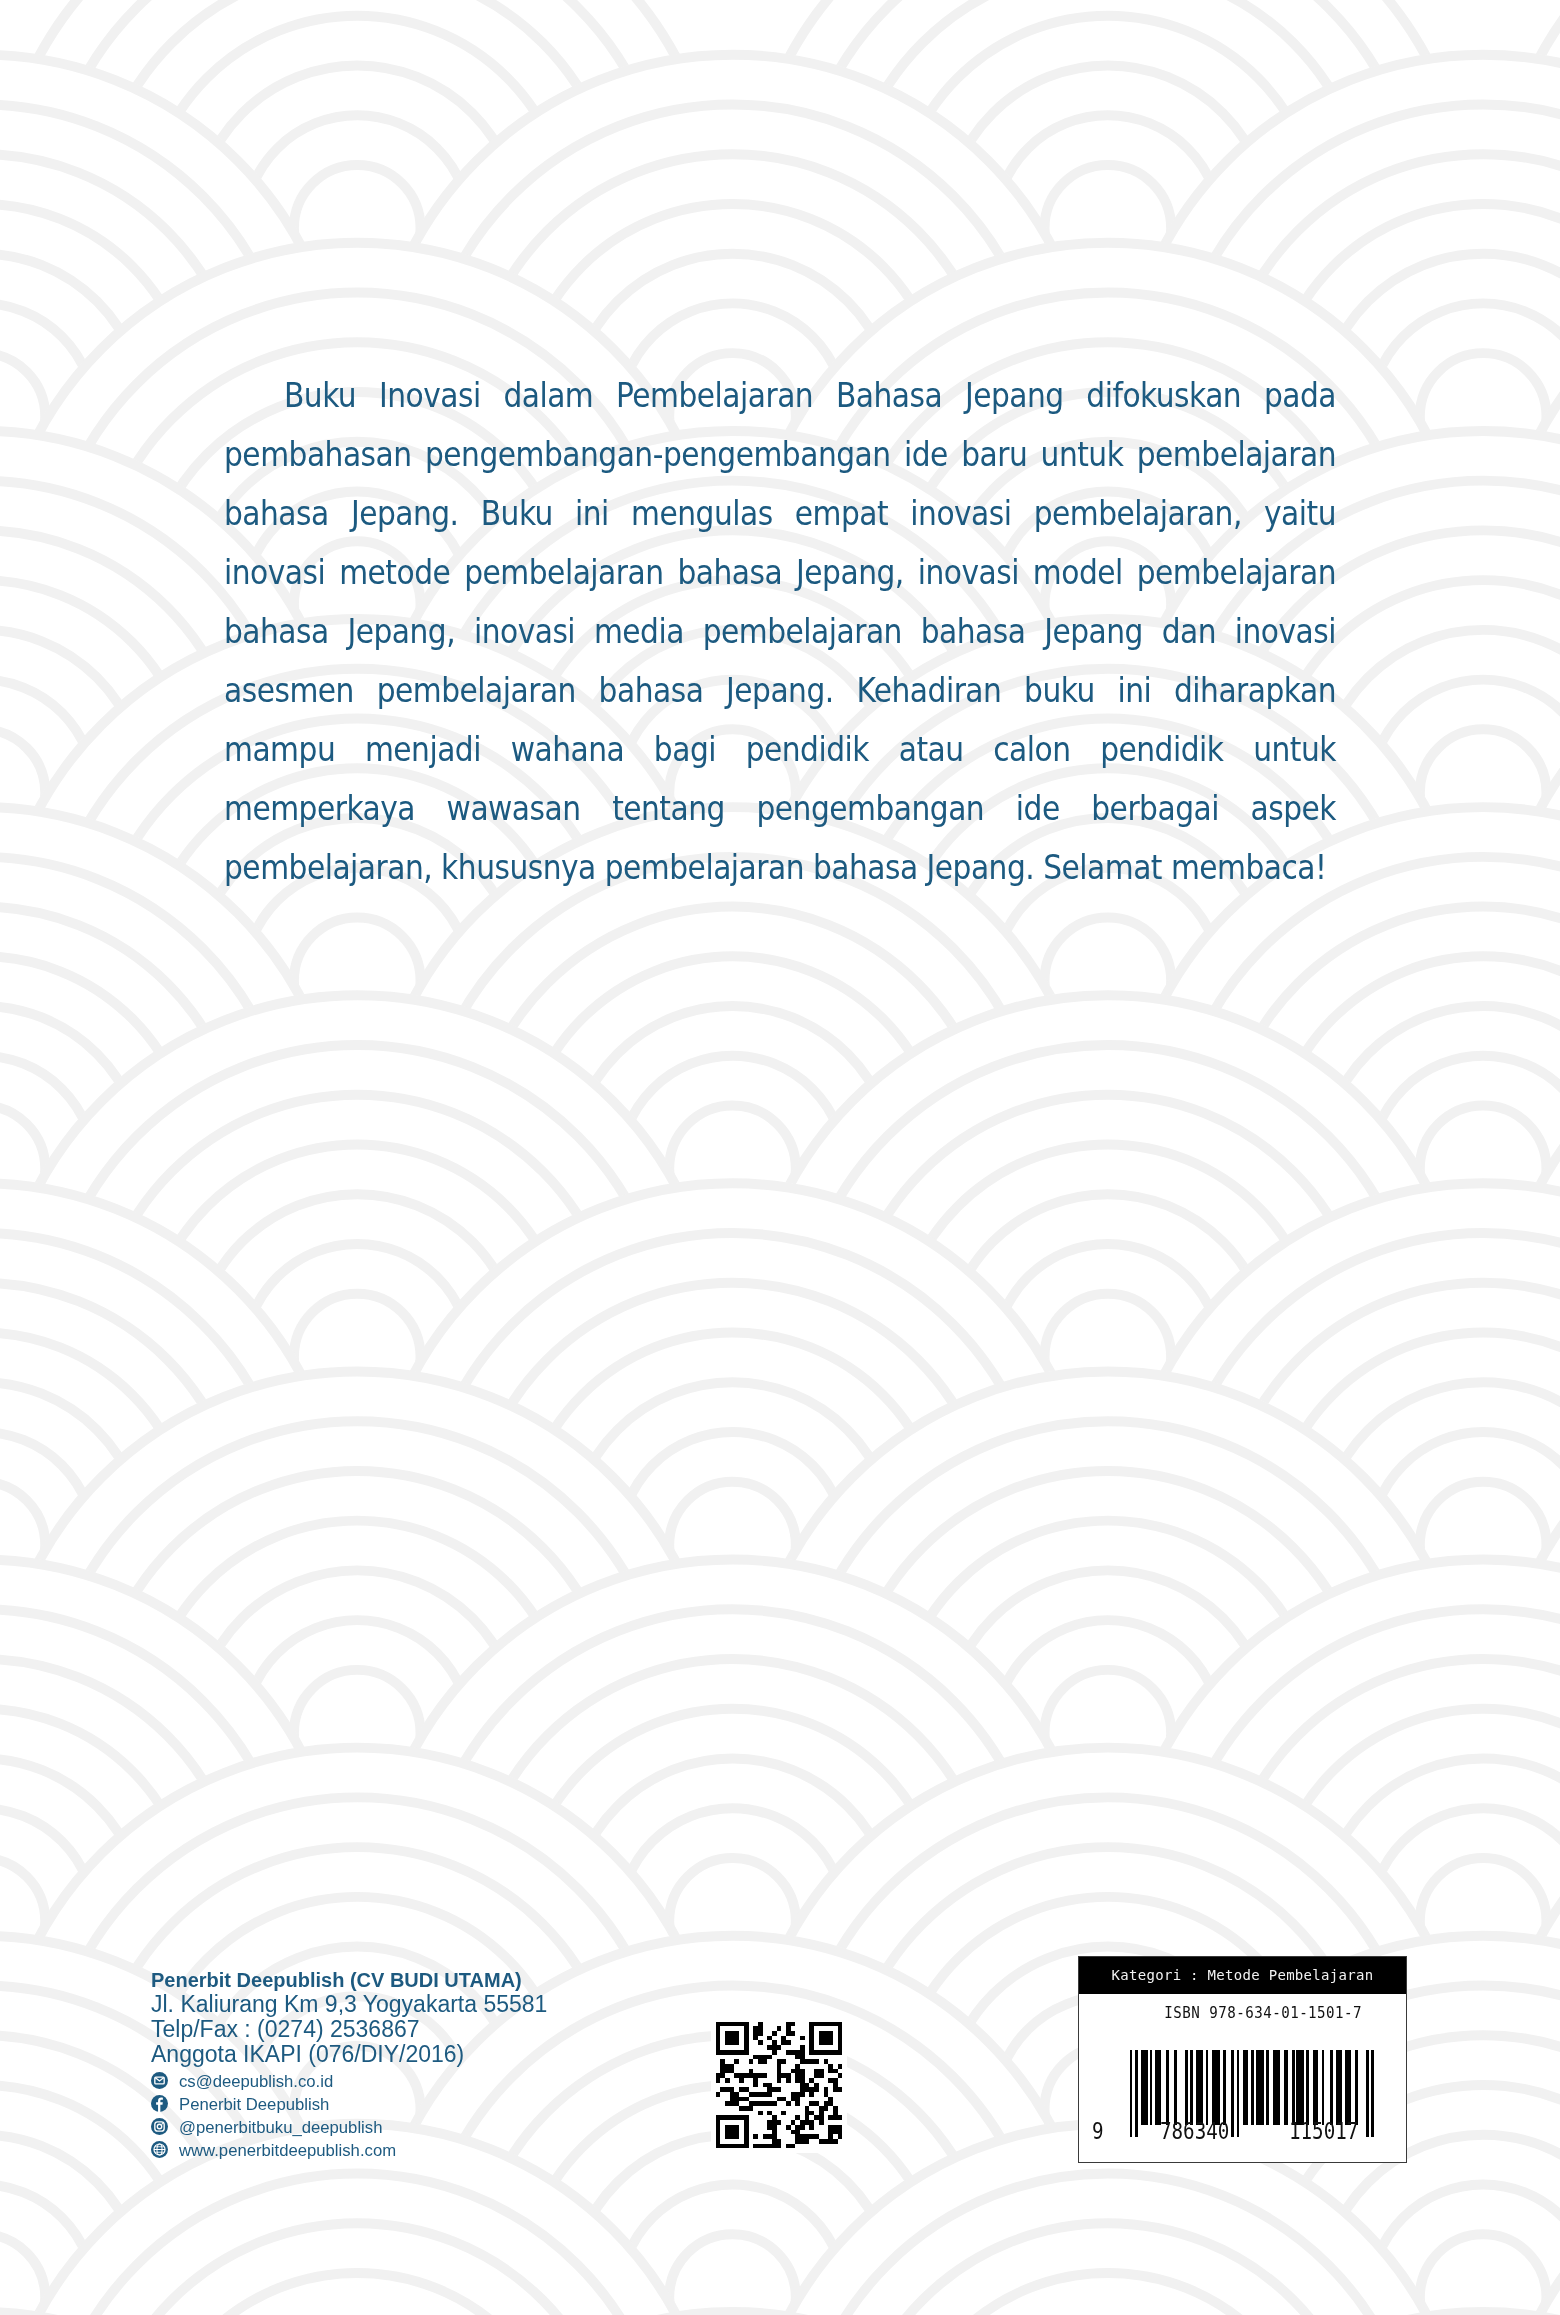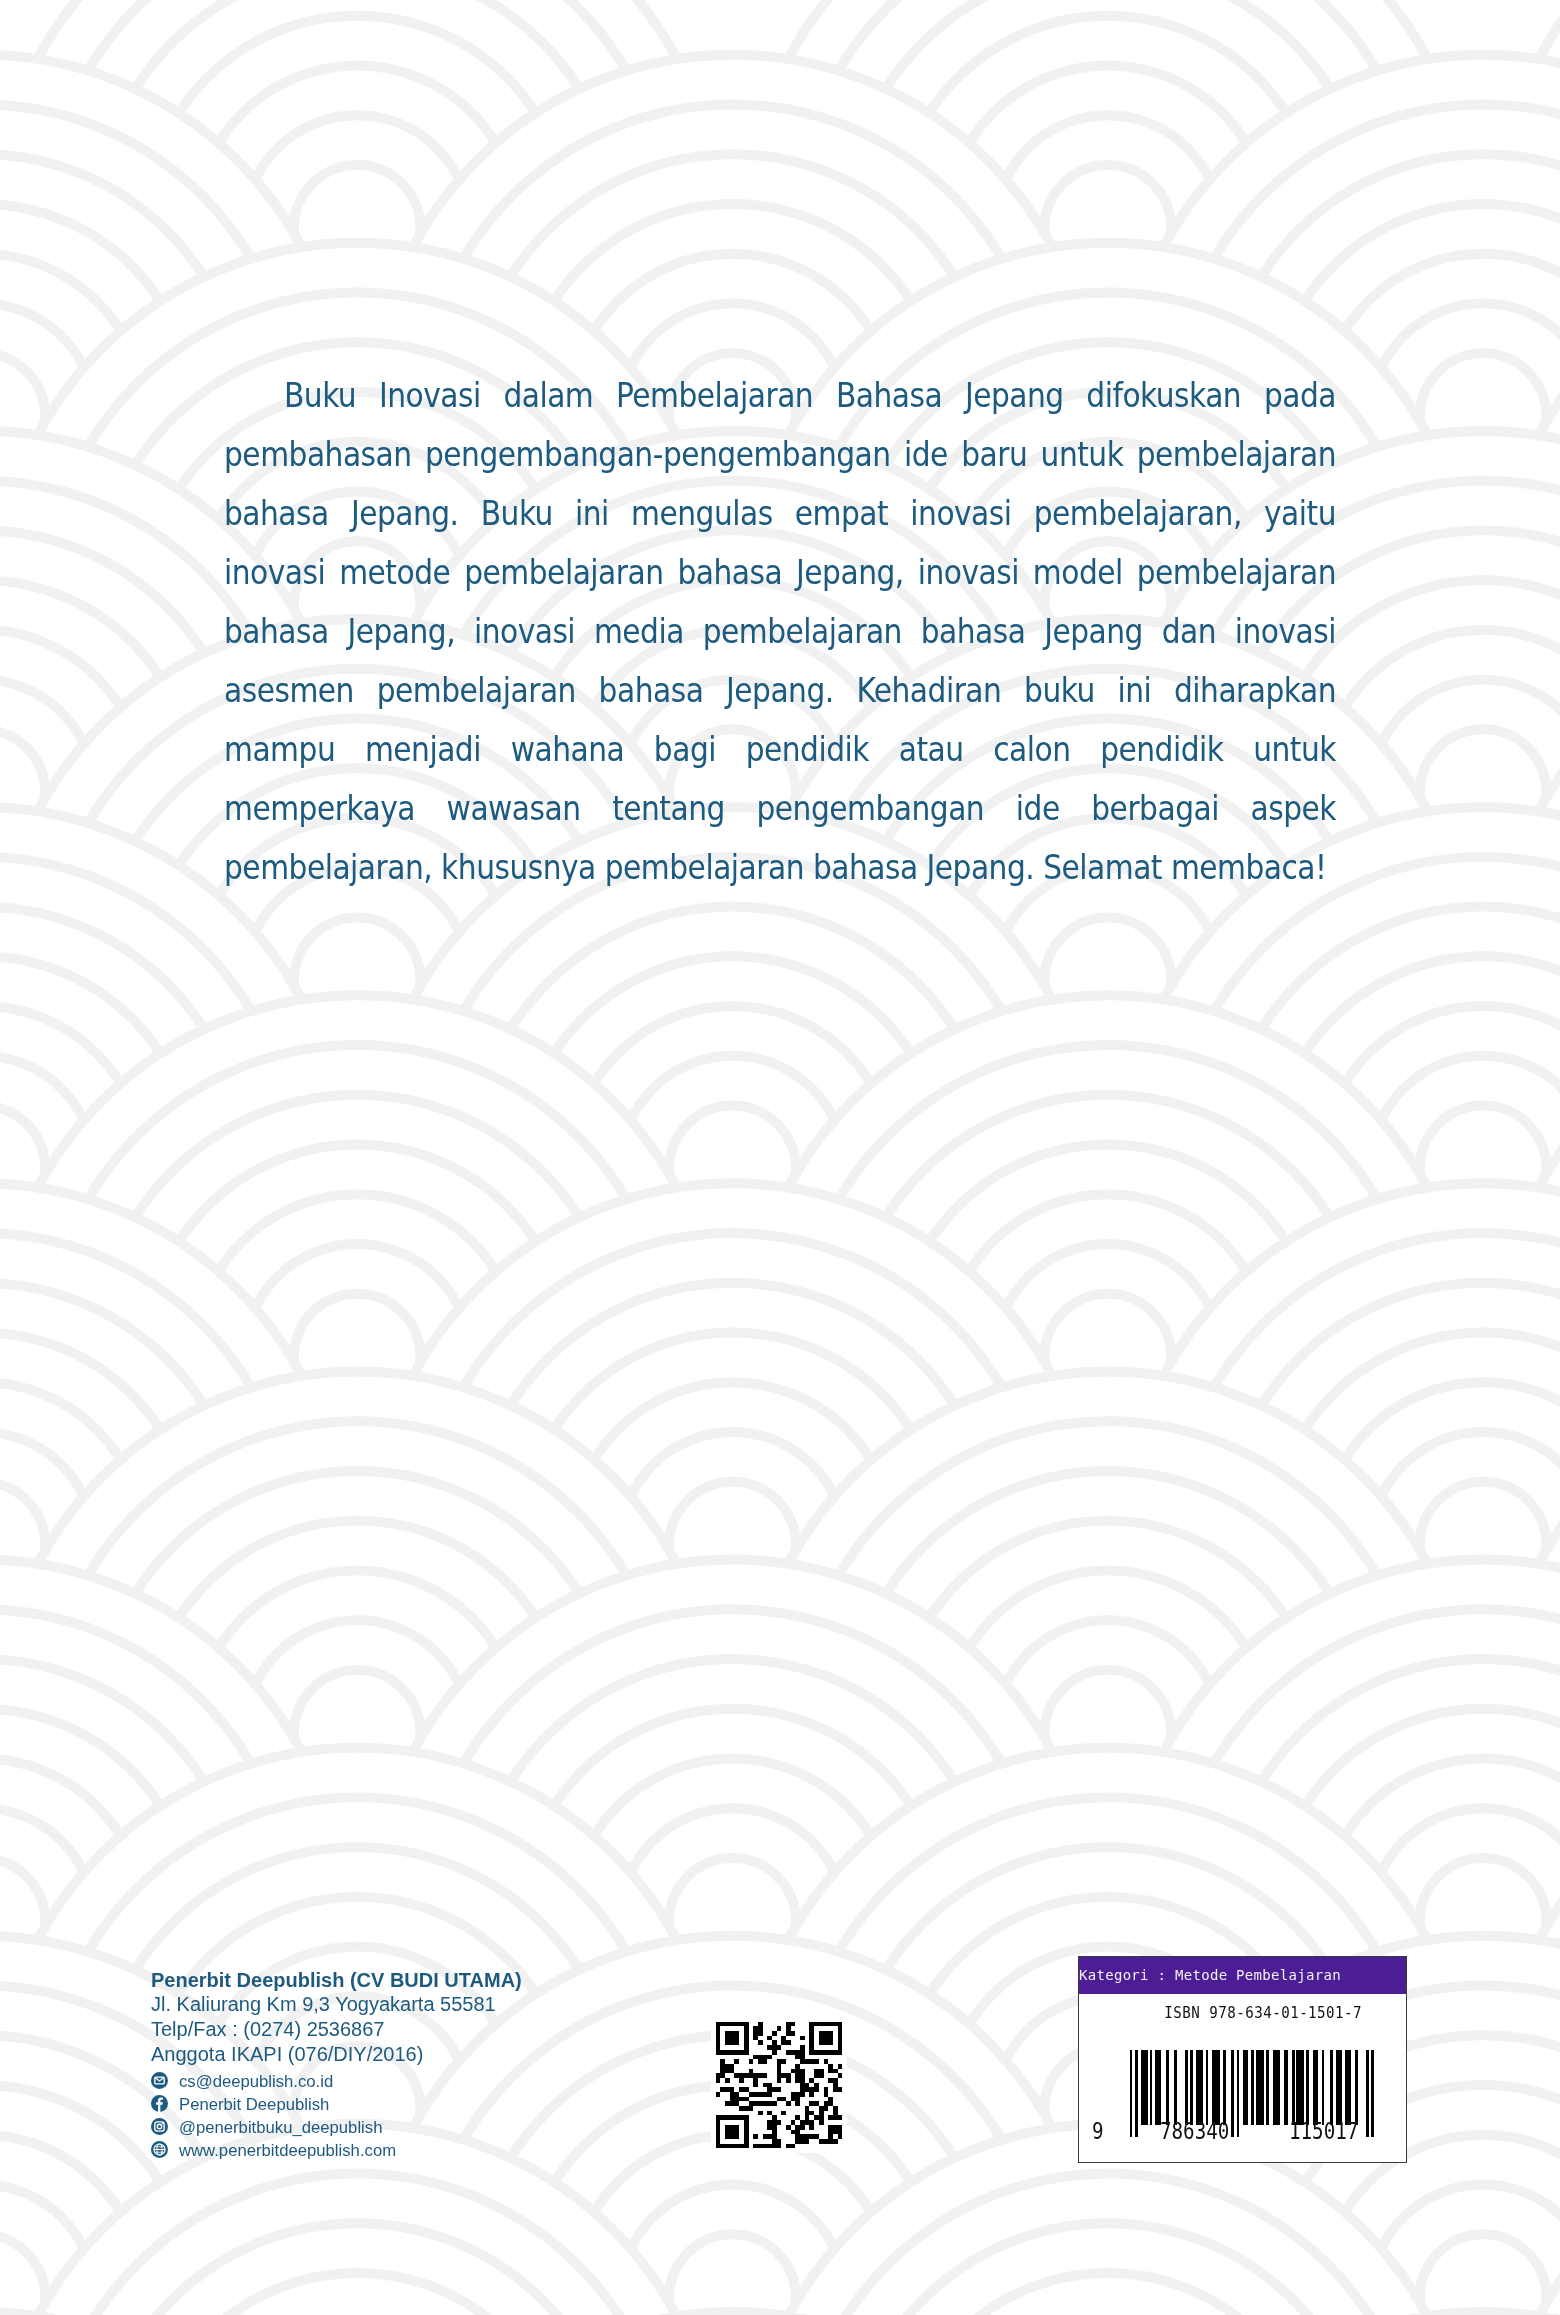--- a/index.html
+++ b/index.html
@@ -17,34 +17,34 @@
   }
   .blurb p { margin: 0; text-indent: 60px; }
   .blurb p + p { margin-top: 29px; }
   .blurb p.first { letter-spacing: 2px; }
 
   .publisher {
     position: absolute; left: 151px; top: 1968px; z-index: 1;
     color: #1d5a80; font-family: "Liberation Sans", sans-serif;
   }
   .pub-name { font-weight: bold; font-size: 20px; line-height: 24.4px; white-space: nowrap; }
-  .pub-line { font-size: 20px; line-height: 25px; white-space: nowrap; }
+  .pub-line { font-size: 23px; line-height: 25px; white-space: nowrap; }
   .contacts { margin-top: 4.5px; }
   .contact { display: flex; align-items: flex-start; height: 23px; font-size: 16.7px; white-space: nowrap; }
   .contact .ic { width: 17px; height: 17px; margin-right: 11px; flex: 0 0 17px; }
 
   .qr { position: absolute; left: 711px; top: 2017px; width: 136px; height: 136px; z-index: 1; background: #fff; }
 
   .isbn-box {
     position: absolute; left: 1078px; top: 1956px; width: 329px; height: 207px;
     border: 1.8px solid #3a3a3a; background: #ffffff; z-index: 1; box-sizing: border-box;
   }
   .isbn-cat {
-    background: #4c1d95; color: #f2f2f2; height: 37px; line-height: 37px;
-    font-family: "DejaVu Sans Mono", monospace; font-size: 14px; text-align: left;
+    background: #000000; color: #f2f2f2; height: 37px; line-height: 37px;
+    font-family: "DejaVu Sans Mono", monospace; font-size: 14px; text-align: center;
     letter-spacing: 0.3px;
   }
   .isbn-num {
     position: absolute; top: 47px; left: 0; width: 100%; text-align: center; padding-left: 45px; box-sizing: border-box;
     font-family: "DejaVu Sans Mono", monospace; font-size: 15.4px; color: #111; letter-spacing: 0.5px;
     transform: scaleX(0.92);
   }
   .barcode { position: absolute; left: 0; top: 0; }
   .bc-digits { position: absolute; top: 161px; font-family: "DejaVu Sans Mono", monospace; font-size: 22.6px; color: #111; transform: scaleX(0.85); transform-origin: left; }
 </style>

